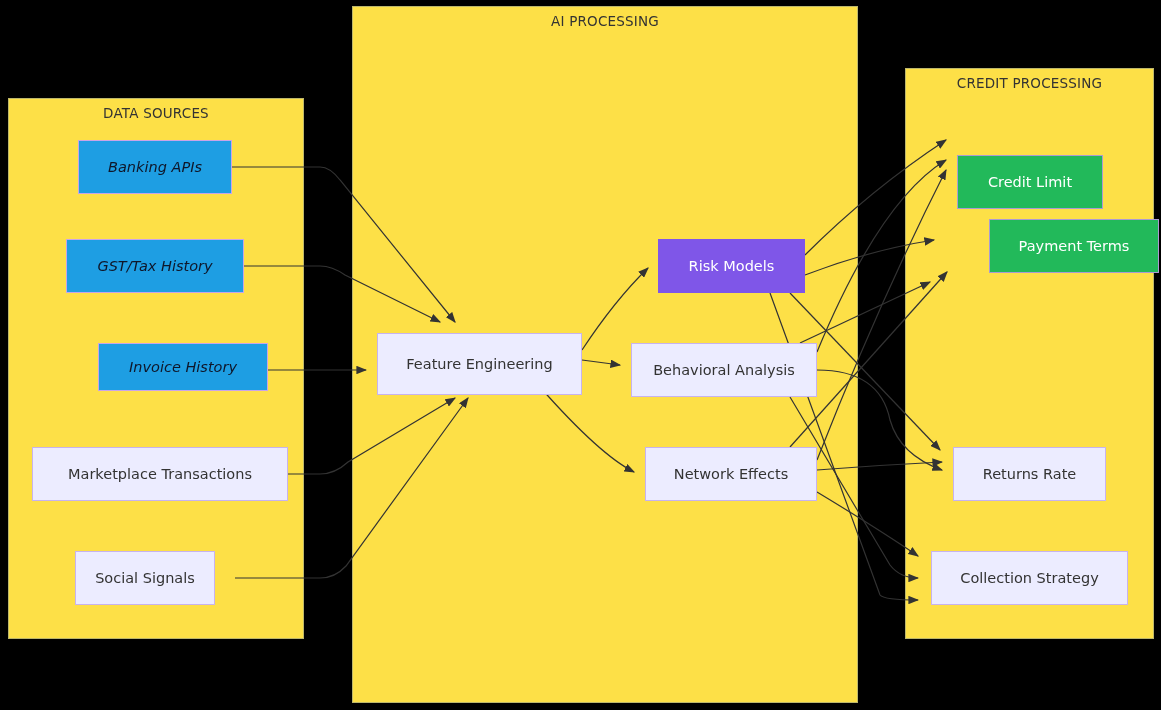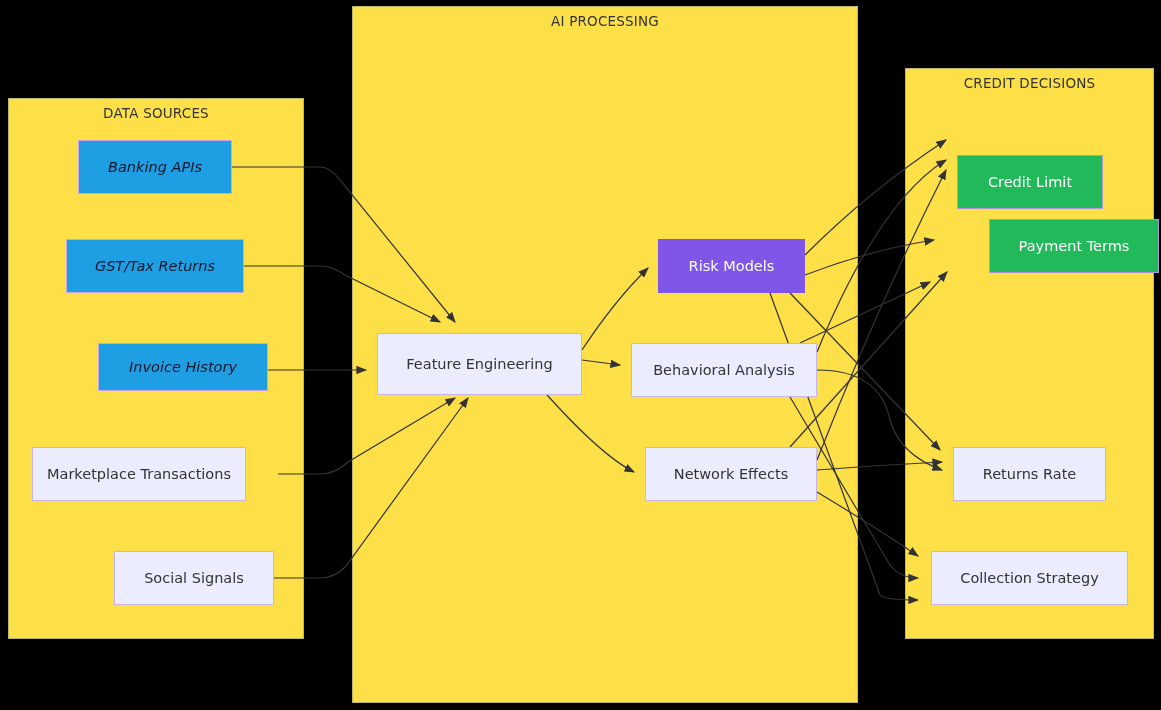--- a/index.html
+++ b/index.html
@@ -114,37 +114,37 @@
   </svg>
 
   <div id="cluster-layer">
       <div class="cluster" style="left: 8px; top: 98px; width: 296px; height: 541px;">
         <div class="cluster-label" style="top: 6px;">DATA SOURCES</div>
       </div>
       <div class="cluster" style="left: 352px; top: 6px; width: 506px; height: 697px;">
         <div class="cluster-label" style="top: 6px;">AI PROCESSING</div>
       </div>
       <div class="cluster" style="left: 905px; top: 68px; width: 249px; height: 571px;">
-        <div class="cluster-label" style="top: 6px;">CREDIT DECISIONS</div>
+        <div class="cluster-label" style="top: 6px;">CREDIT PROCESSING</div>
       </div>
     </div>
   <div id="node-layer">
       <div class="node node-blue" style="left: 78px; top: 140px; width: 154px; height: 54px;">
         <span>Banking APIs</span>
       </div>
       <div class="node node-blue" style="left: 66px; top: 239px; width: 178px; height: 54px;">
-        <span>GST/Tax Returns</span>
+        <span>GST/Tax History</span>
       </div>
       <div class="node node-blue" style="left: 70px; top: 343px; width: 170px; height: 48px; margin-left: 28px;">
         <span>Invoice History</span>
       </div>
-      <div class="node node-lav" style="left: 32px; top: 447px; width: 214px; height: 54px;">
+      <div class="node node-lav" style="left: 32px; top: 447px; width: 256px; height: 54px;">
         <span>Marketplace Transactions</span>
       </div>
-      <div class="node node-lav" style="left: 75px; top: 551px; width: 160px; height: 54px; margin-left: 39px;">
+      <div class="node node-lav" style="left: 75px; top: 551px; width: 140px; height: 54px;">
         <span>Social Signals</span>
       </div>
       <div class="node node-lav" style="left: 377px; top: 333px; width: 205px; height: 62px;">
         <span>Feature Engineering</span>
       </div>
       <div class="node node-purple" style="left: 658px; top: 239px; width: 147px; height: 54px;">
         <span>Risk Models</span>
       </div>
       <div class="node node-lav" style="left: 631px; top: 343px; width: 186px; height: 54px;">
         <span>Behavioral Analysis</span>

